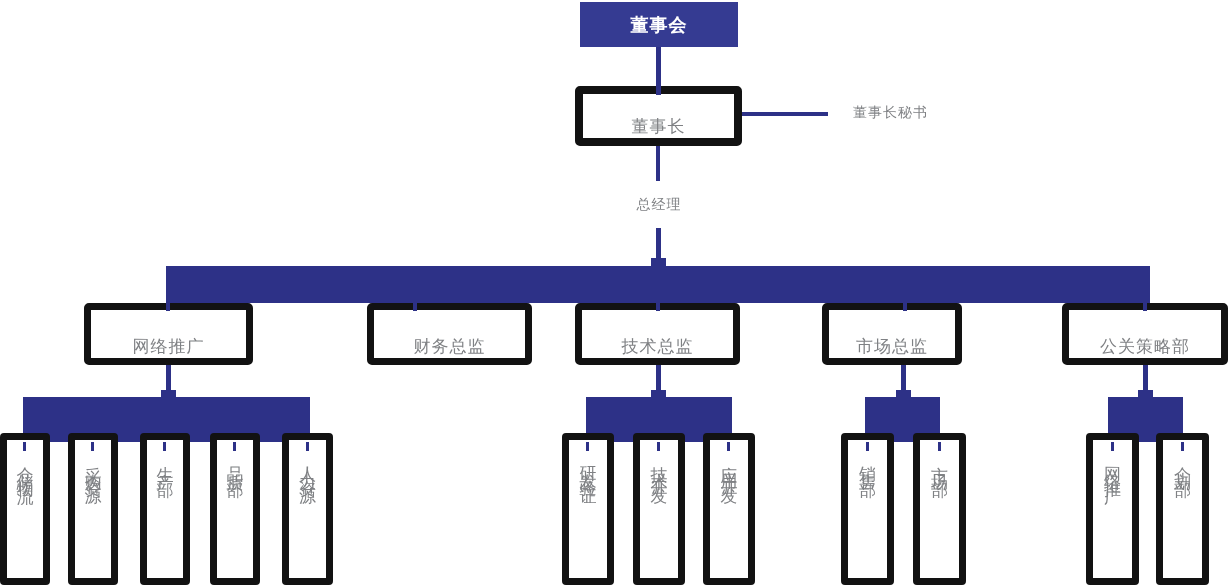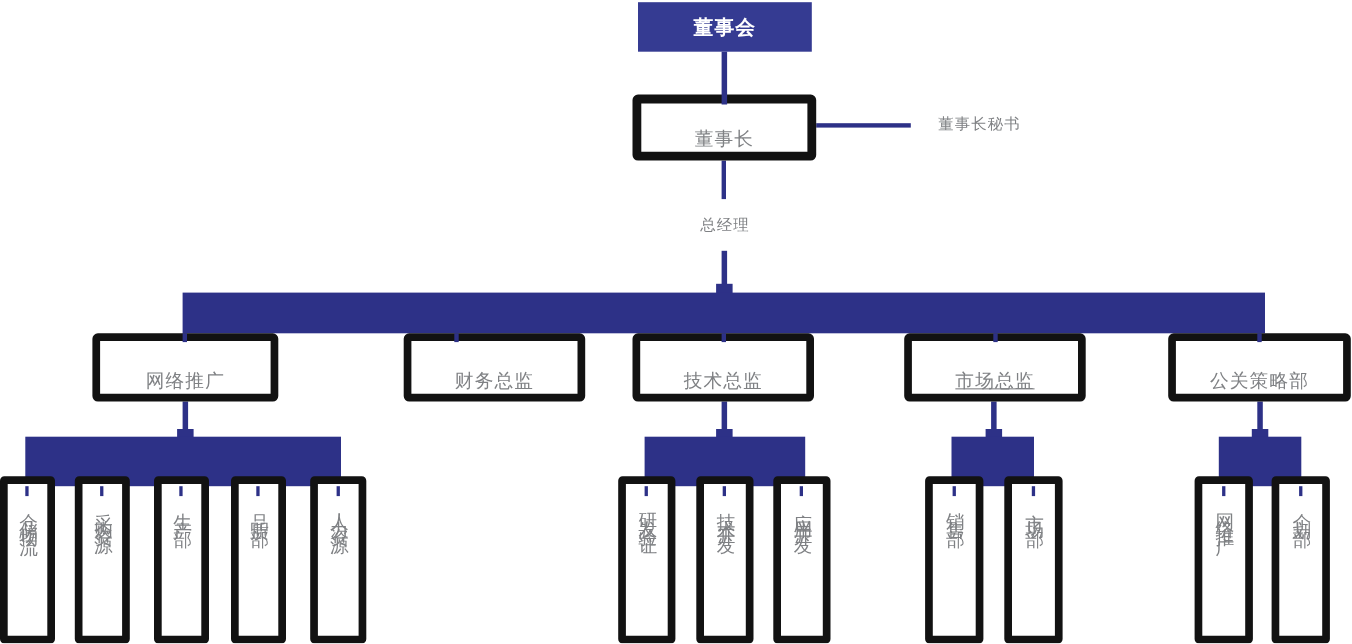--- a/index.html
+++ b/index.html
@@ -69,21 +69,21 @@
 
   <div class="framed dirbox" style="left:84px;width:169px;">
     <span>网络推广</span>
   </div>
   <div class="framed dirbox" style="left:332px;width:165px;margin-left:35px;">
     <span>财务总监</span>
   </div>
   <div class="framed dirbox" style="left:575px;width:165px;">
     <span>技术总监</span>
   </div>
-  <div class="framed dirbox" style="left:822px;width:165px;text-decoration:underline;">
+  <div class="framed dirbox" style="left:822px;width:140px;">
     <span>市场总监</span>
   </div>
   <div class="framed dirbox" style="left:1062px;width:166px;">
     <span>公关策略部</span>
   </div>
 
   <div class="tick" style="left:166px;top:303px;width:4px;height:8px;"></div>
   <div class="tick" style="left:413px;top:303px;width:4px;height:8px;"></div>
   <div class="tick" style="left:656px;top:303px;width:4px;height:8px;"></div>
   <div class="tick" style="left:903px;top:303px;width:4px;height:8px;"></div>

